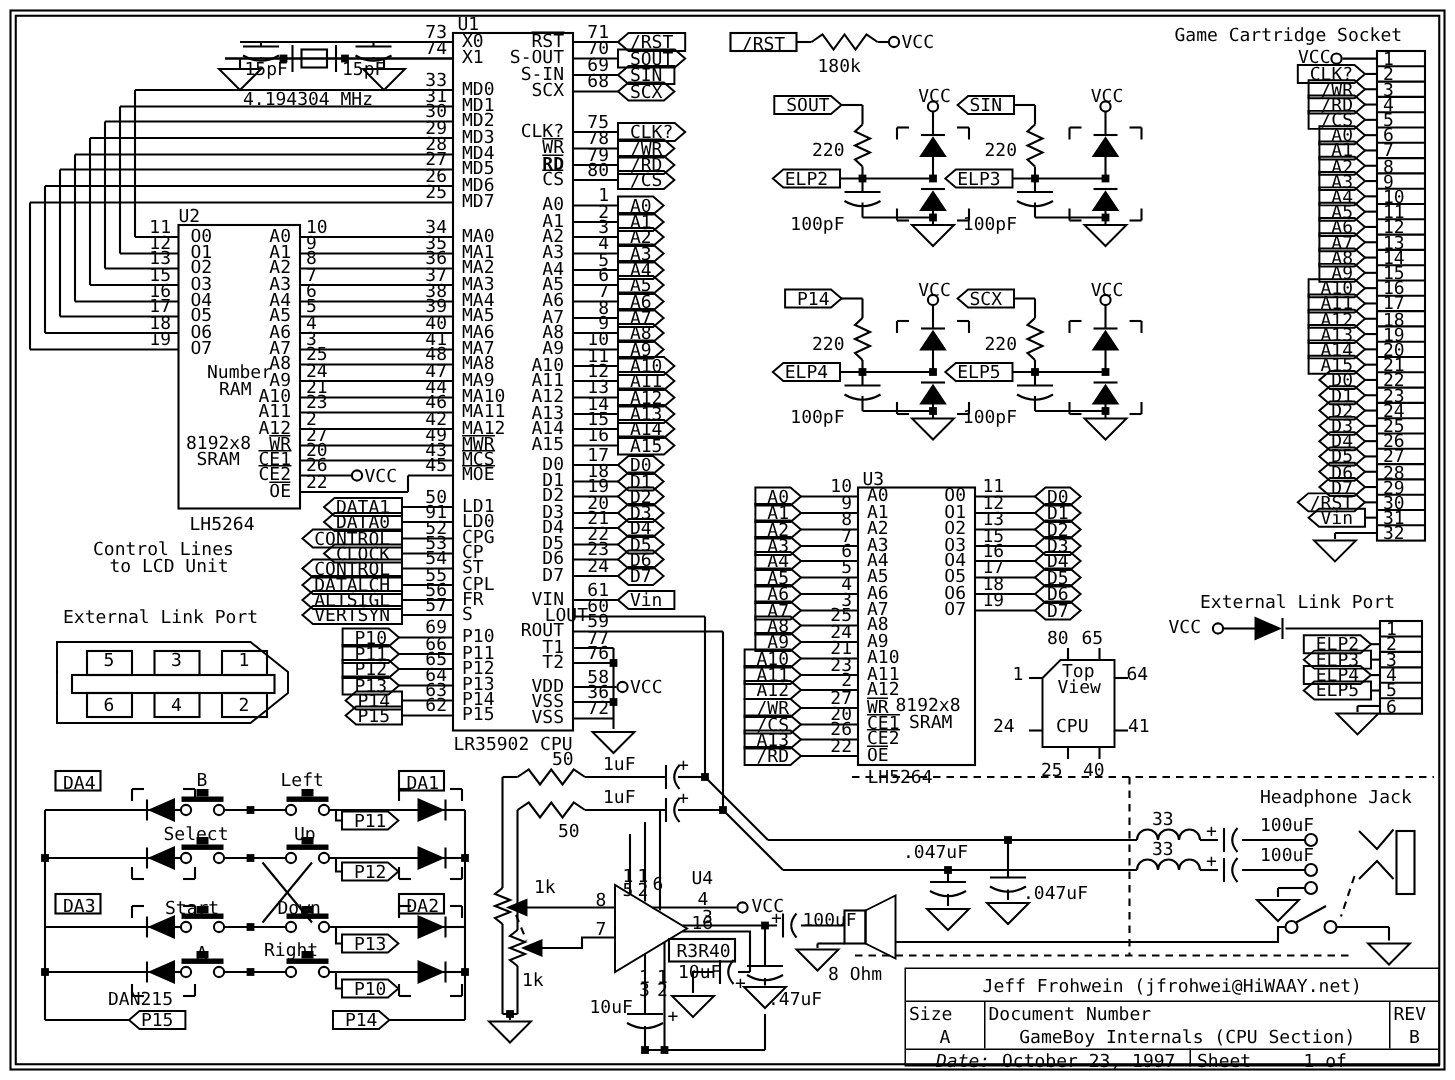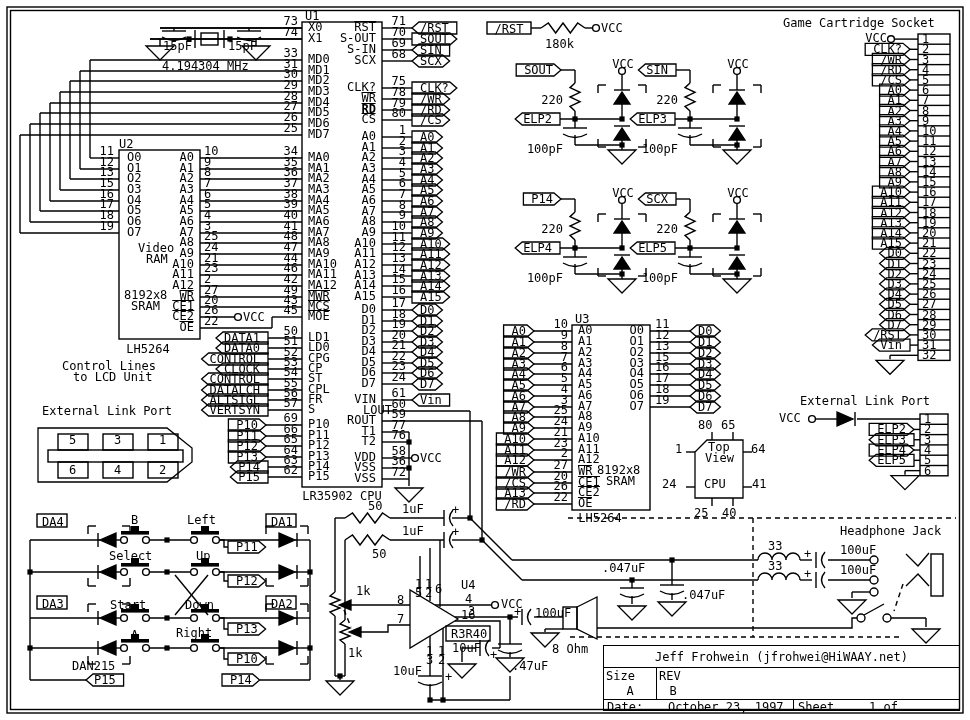--- a/index.html
+++ b/index.html
@@ -16,21 +16,21 @@
           border:1.5px solid #000;box-sizing:border-box;font-size:12px;}
   .tb-author{height:21px;border-bottom:1.5px solid #000;display:flex;
              align-items:center;justify-content:center;}
   .tb-mid{height:31px;border-bottom:1.5px solid #000;display:flex;}
   .tb-size{width:52px;border-right:1.5px solid #000;position:relative;}
   .tb-doc{flex:1;border-right:1.5px solid #000;position:relative;}
   .tb-rev{width:32px;position:relative;}
   .tb-cap{position:absolute;left:2px;top:1px;}
   .tb-val{position:absolute;left:50%;top:16px;transform:translateX(-50%);white-space:pre;}
   .tb-bot{height:11px;position:relative;font-size:12px;}
-  .tb-date-cap{position:absolute;left:3px;top:0px;}
+  .tb-date-cap{position:absolute;left:20px;top:0px;font-style:italic;}
   .tb-date-val{position:absolute;left:64px;top:0px;white-space:pre;}
   .tb-sheetdiv{position:absolute;left:189px;top:-1px;height:12px;border-left:1.5px solid #000;}
   .tb-sheet-cap{position:absolute;left:194px;top:0px;}
   .tb-sheet-val{position:absolute;left:265px;top:0px;white-space:pre;}
 </style>
 </head>
 <body>
 
 <div id="page">
   <svg id="art" width="970" height="720" viewBox="0 0 970 720">
@@ -772,21 +772,21 @@
       <line x1="409" y1="432" x2="409" y2="486" stroke="#000" stroke-width="1.4"></line>
       <rect x="406.4" y="439.4" width="5.2" height="5.2" fill="#000"></rect>
       <rect x="406.4" y="465.4" width="5.2" height="5.2" fill="#000"></rect>
       <polygon points="395,488 423,488 409,502" fill="none" stroke="#000" stroke-width="1.3"></polygon>
       <circle cx="415" cy="458" r="3.4" fill="#fff" stroke="#000" stroke-width="1.4"></circle>
     </svg>
   <div id="labels">
       <div class="lbl" style="left: 163px; top: 40px;">15pF</div>
       <div class="lbl" style="left: 228px; top: 40px;">15pF</div>
       <div class="lbl" style="left: 162px; top: 60px;">4.194304 MHz</div>
-      <div class="lbl" style="left: 138px; top: 242px;">Video</div>
+      <div class="lbl" style="left: 138px; top: 242px;">Number</div>
       <div class="lbl" style="left: 146px; top: 253px;">RAM</div>
       <div class="lbl" style="left: 124px; top: 289px;">8192x8</div>
       <div class="lbl" style="left: 131px; top: 300px;">SRAM</div>
       <div class="lbl" style="left: 243px; top: 311px;">VCC</div>
       <div class="lbl" style="left: 420px; top: 452px;">VCC</div>
       <div class="lbl" style="left: 62px; top: 360px;">Control Lines</div>
       <div class="lbl" style="left: 73px; top: 371px;">to LCD Unit</div>
       <div class="lbl" style="left: 42px; top: 405px;">External Link Port</div>
       <div class="lbl" style="left: 69px; top: 434px;">5</div>
       <div class="lbl" style="left: 114px; top: 434px;">3</div>
@@ -918,21 +918,21 @@
       <div class="lbl" style="left: 308px; top: 279px;">MA12</div>
       <div class="lbl r" style="left: 298px; top: 284px;">49</div>
       <div class="lbl" style="left: 308px; top: 290px;"><span class="ovl">MWR</span></div>
       <div class="lbl r" style="left: 298px; top: 294px;">43</div>
       <div class="lbl" style="left: 308px; top: 300px;"><span class="ovl">MCS</span></div>
       <div class="lbl r" style="left: 298px; top: 304px;">45</div>
       <div class="lbl" style="left: 308px; top: 310px;"><span class="ovl">MOE</span></div>
       <div class="lbl r" style="left: 298px; top: 325px;">50</div>
       <div class="lbl" style="left: 308px; top: 331px;">LD1</div>
       <div class="lbl c" style="left: 242px; top: 332px;">DATA1</div>
-      <div class="lbl r" style="left: 298px; top: 335px;">51</div>
+      <div class="lbl r" style="left: 298px; top: 335px;">91</div>
       <div class="lbl" style="left: 308px; top: 341px;">LD0</div>
       <div class="lbl c" style="left: 242px; top: 342px;">DATA0</div>
       <div class="lbl r" style="left: 298px; top: 346px;">52</div>
       <div class="lbl" style="left: 308px; top: 352px;">CPG</div>
       <div class="lbl c" style="left: 234.8px; top: 353px;">CONTROL</div>
       <div class="lbl r" style="left: 298px; top: 356px;">53</div>
       <div class="lbl" style="left: 308px; top: 362px;">CP</div>
       <div class="lbl c" style="left: 242px; top: 363px;">CLOCK</div>
       <div class="lbl r" style="left: 298px; top: 366px;">54</div>
       <div class="lbl" style="left: 308px; top: 372px;">ST</div>
@@ -1307,20 +1307,24 @@
       <div class="lbl c" style="left: 240.8px; top: 674px;">P14</div>
     </div>
 
   <div id="tblock">
     <div class="tb-author">Jeff Frohwein (jfrohwei@HiWAAY.net)</div>
     <div class="tb-mid">
       <div class="tb-size">
         <span class="tb-cap">Size</span>
         <span class="tb-val">A</span>
       </div>
+      <div class="tb-doc">
+        <span class="tb-cap">Document Number</span>
+        <span class="tb-val">GameBoy Internals (CPU Section)</span>
+      </div>
       <div class="tb-rev">
         <span class="tb-cap">REV</span>
         <span class="tb-val">B</span>
       </div>
     </div>
     <div class="tb-bot">
       <span class="tb-date-cap">Date:</span>
       <span class="tb-date-val">October 23, 1997</span>
       <span class="tb-sheetdiv"></span>
       <span class="tb-sheet-cap">Sheet</span>

